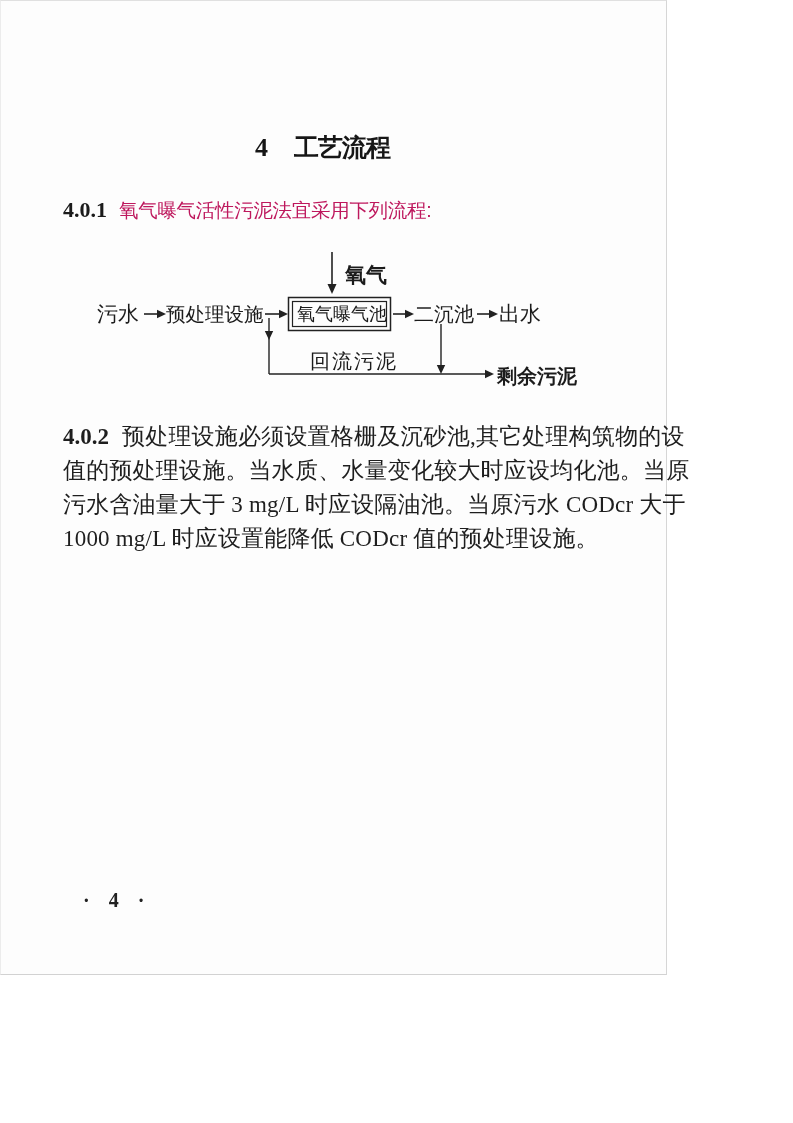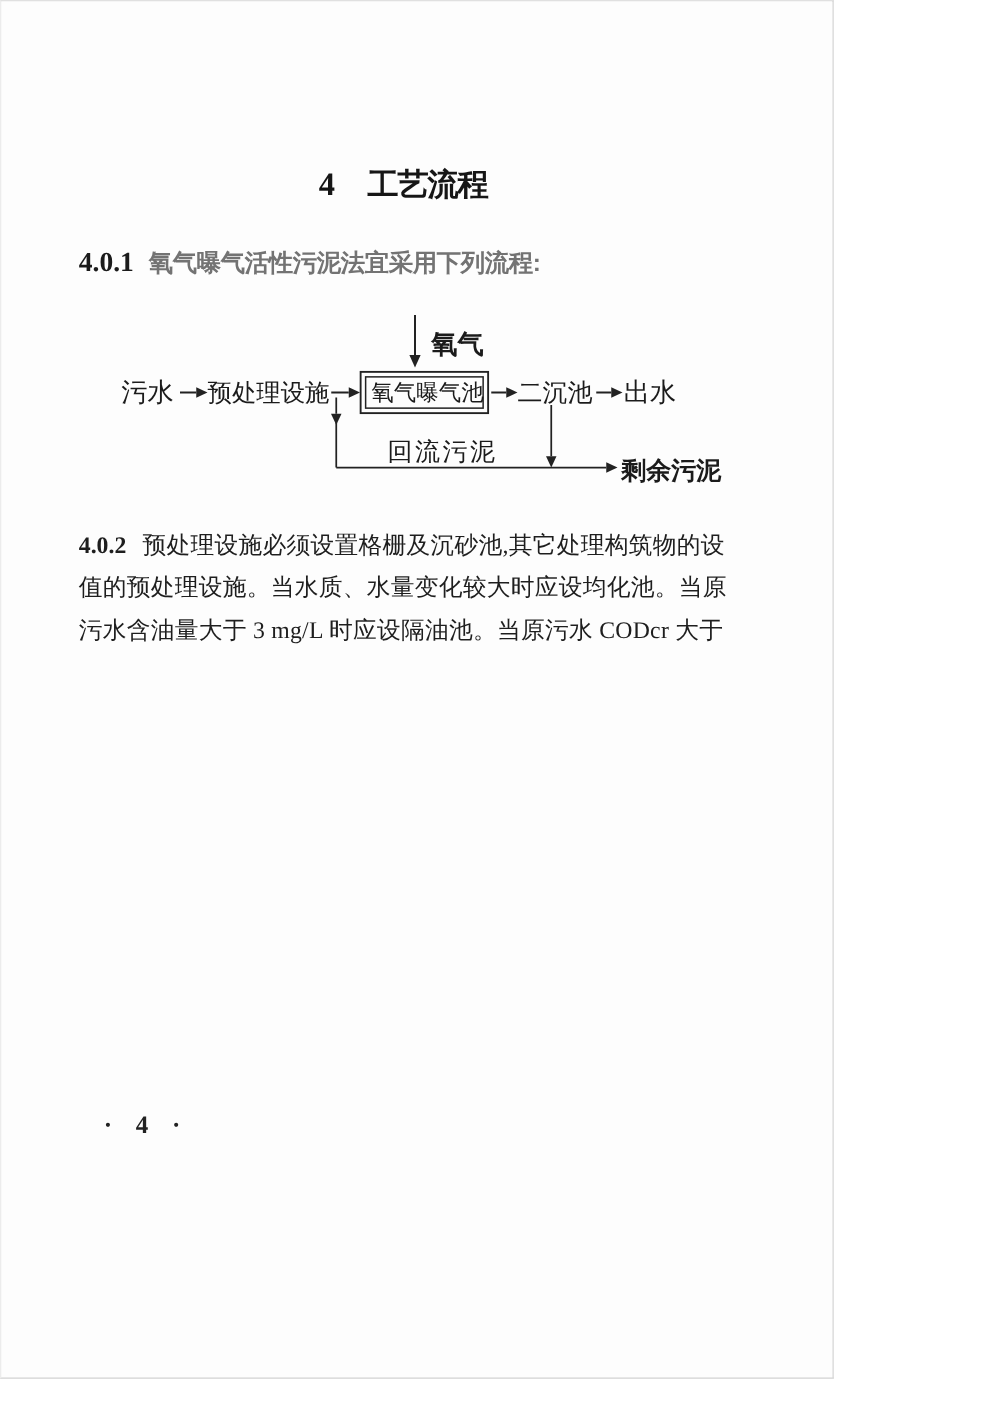--- a/index.html
+++ b/index.html
@@ -1,43 +1,43 @@
 <!DOCTYPE html>
 <html><head>
 <meta charset="utf-8">
 <style>
   * { margin:0; padding:0; box-sizing:border-box; }
   html,body { width:793px; height:1123px; background:#ffffff; overflow:hidden;
               font-family:"Liberation Serif","DejaVu Serif",serif; color:#1b1b1b; }
   .viewport { position:relative; width:793px; height:1123px; background:#ffffff; }
 
   
-  .scan-page { position:absolute; left:0; top:2; width:667px; height:1103px;
+  .scan-page { position:absolute; left:0; top:2; width:667px; height:975px;
                background:#fdfdfd;
                border-top:1px solid #e0e0e0; border-right:1px solid #d6d6d6;
                border-bottom:1px solid #d2d2d2; border-left:1px solid #ececec; }
 
   .doc-title { position:absolute; left:254px; top:130px; white-space:nowrap;
                font-family:"Liberation Sans","DejaVu Sans",sans-serif;
                font-weight:bold; font-size:25px; letter-spacing:-1px; color:#161616; }
   .doc-title .num { display:inline-block; margin-right:26px; letter-spacing:0;
                     font-family:"Liberation Serif","DejaVu Serif",serif; font-size:26px; }
 
   .clause-401 { position:absolute; left:62px; top:196px; white-space:nowrap; font-size:19.5px; }
   .clause-401 .num { font-weight:bold; font-size:22px; margin-right:12px;
                      font-family:"Liberation Serif","DejaVu Serif",serif; }
   .clause-401 .txt { font-family:"Liberation Sans","DejaVu Sans",sans-serif;
-                     font-weight:bold; letter-spacing:-0.3px; color:#737373; }
+                     font-weight:normal; letter-spacing:-0.3px; color:#be185d; }
 
   .diagram-svg { position:absolute; left:0; top:243px; }
   .diagram-svg text { font-family:"Liberation Serif","DejaVu Serif",serif; fill:#1b1b1b; }
   .diagram-svg line, .diagram-svg rect { stroke:#222; fill:none; }
 
   .clause-402 { position:absolute; left:62px; top:419px; width:600px;
-                font-size:19px; line-height:34px; letter-spacing:0.2px;
+                font-size:23px; line-height:34px; letter-spacing:0.2px;
                 white-space:nowrap; color:#1e1e1e; }
   .clause-402 .num { font-weight:bold; margin-right:13px; letter-spacing:0; }
 
   .page-number { position:absolute; left:82px; top:888px; font-size:20px;
                  font-weight:bold; letter-spacing:7px; color:#222; }
 </style>
 </head>
 <body>
 
 <div class="viewport">
@@ -88,17 +88,18 @@
       <text x="309" y="124" font-size="20" letter-spacing="2">回流污泥</text>
       <text x="496" y="139" font-size="20" font-weight="bold">剩余污泥</text>
     </svg>
 
     <div class="clause-402">
       <div>
         <span class="num">4.0.2</span><span>预处理设施必须设置格栅及沉砂池,其它处理构筑物的设</span>
       </div>
       <div>值的预处理设施。当水质、水量变化较大时应设均化池。当原</div>
       <div>污水含油量大于 3 mg/L 时应设隔油池。当原污水 CODcr 大于</div>
+      <div>1000 mg/L 时应设置能降低 CODcr 值的预处理设施。</div>
     </div>
 
     <div class="page-number">· 4 ·</div>
   </div>
 </div>
 
 </body></html>

